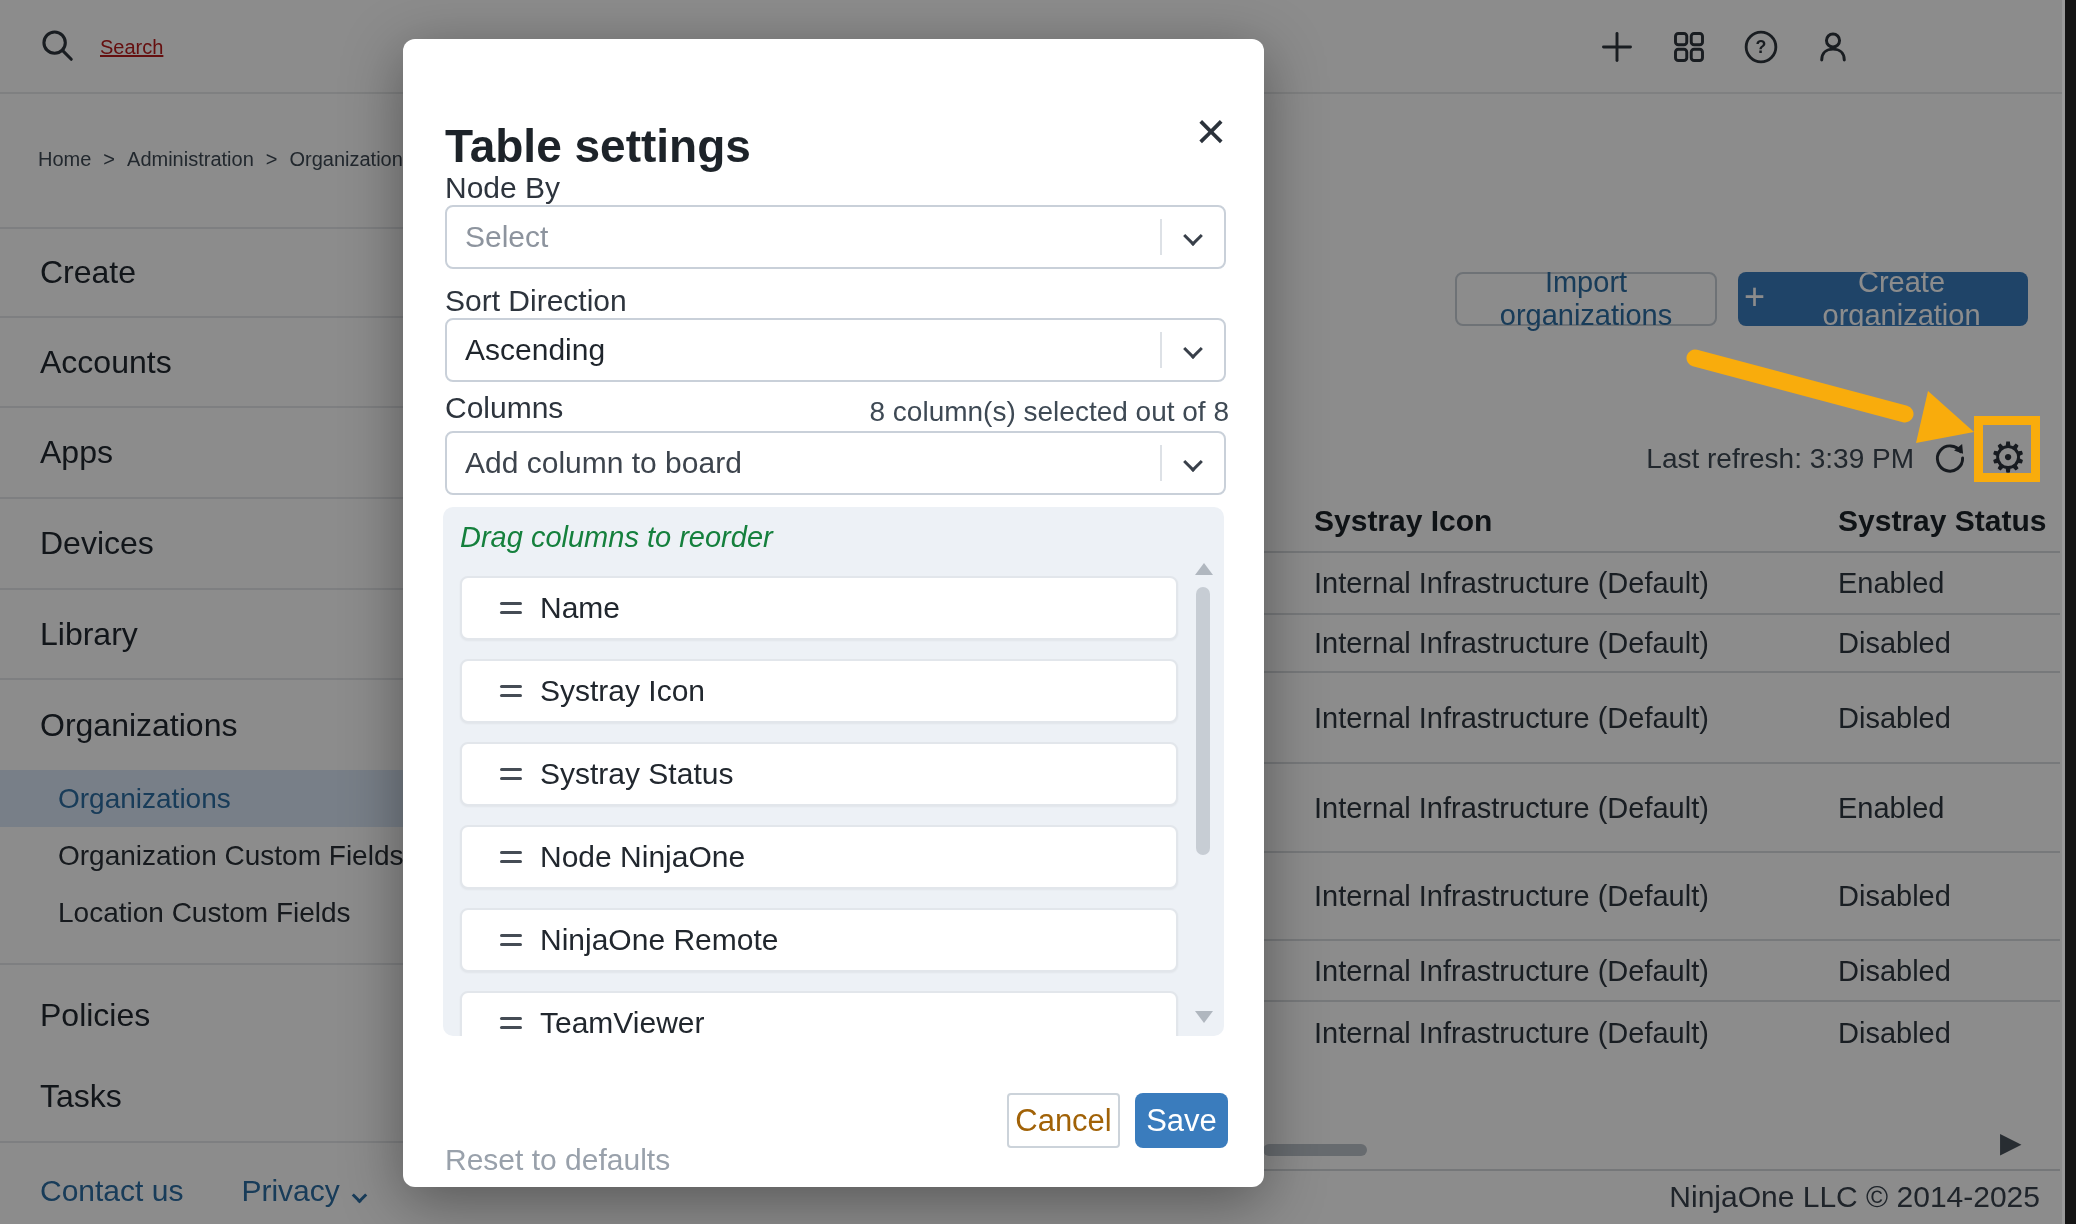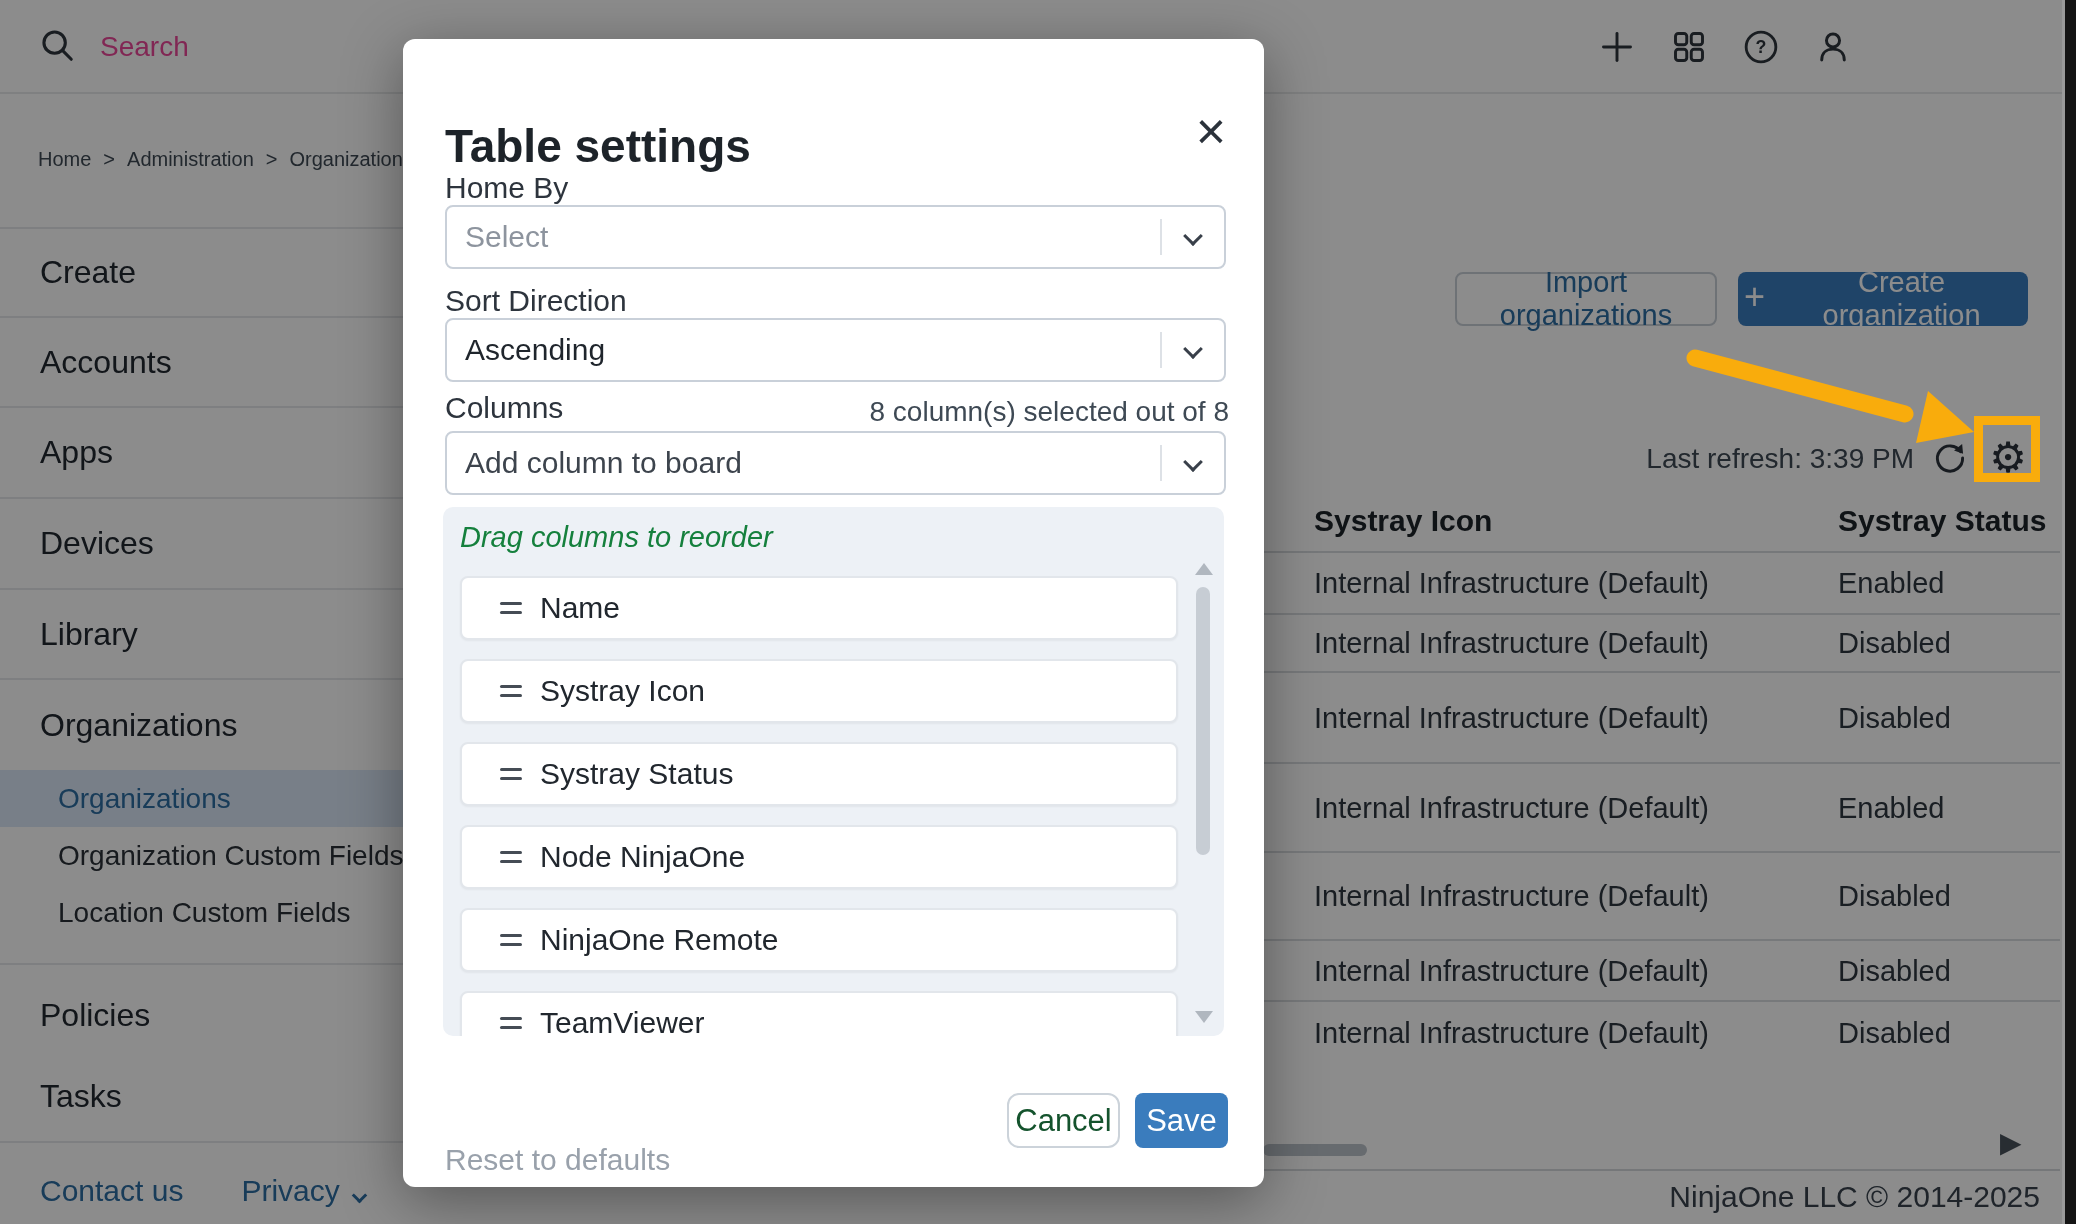--- a/index.html
+++ b/index.html
@@ -6,21 +6,21 @@
   *{box-sizing:border-box;}
   .screen{
     position:relative;width:2076px;height:1224px;overflow:hidden;
     background:#ffffff;font-family:"Liberation Sans",sans-serif;
     -webkit-font-smoothing:antialiased;
   }
   
   .page{position:absolute;inset:0;background:#fff;}
   .topbar{position:absolute;left:0;top:0;width:2062px;height:94px;border-bottom:2px solid #e7e9ec;background:#fff;}
   .search-wrap{position:absolute;left:38px;top:26px;display:flex;align-items:center;gap:24px;}
-  .search-text{font-size:28px;color:#ec4899;}
+  .search-text{font-size:20px;color:#b91c1c;text-decoration:underline;}
   .tb-icons{position:absolute;right:210px;top:0;height:94px;display:flex;align-items:center;gap:34px;}
   .tb-ic{width:38px;height:38px;display:flex;align-items:center;justify-content:center;color:#2f353d;}
   .breadcrumb{position:absolute;left:38px;top:148px;display:flex;gap:12px;font-size:20px;color:#3e4954;}
   .page-title{position:absolute;left:38px;top:221px;font-size:44px;font-weight:700;color:#1d2329;}
 
   
   .sidebar{position:absolute;left:0;top:227px;width:410px;}
   .srow{position:absolute;left:0;width:410px;display:flex;align-items:center;padding-left:40px;
         font-size:32px;color:#222831;border-bottom:2px solid #e5e8eb;background:#fff;}
   .srow.first{border-top:2px solid #e5e8eb;}
@@ -80,22 +80,22 @@
   .card{position:absolute;left:17px;width:718px;height:64px;background:#fff;border:2px solid #e2e6eb;border-radius:8px;
         box-shadow:0 1px 2px rgba(0,0,0,.05);}
   .card .lbl{position:absolute;left:78px;top:50%;transform:translateY(-50%);font-size:30px;color:#21272e;}
   .drag{position:absolute;left:38px;top:50%;transform:translateY(-50%);width:22px;}
   .drag i{display:block;height:3px;background:#454c55;border-radius:2px;margin:6px 0;}
   .vscroll{position:absolute;left:753px;top:80px;width:14px;height:268px;border-radius:7px;background:#c7cdd4;}
   .tri{position:absolute;left:752px;width:0;height:0;border-left:9px solid transparent;border-right:9px solid transparent;}
   .tri.up{top:56px;border-bottom:12px solid #b0b7bf;}
   .tri.down{top:504px;border-top:12px solid #b0b7bf;}
   .m-reset{position:absolute;left:42px;top:1104px;font-size:30px;color:#99a1ab;cursor:pointer;}
-  .m-cancel{position:absolute;left:604px;top:1054px;width:113px;height:55px;border:2px solid #ccd3da;border-radius:12px;
-        background:#fff;color:#14532d;font-size:31px;display:flex;align-items:center;justify-content:center;}
+  .m-cancel{position:absolute;left:604px;top:1054px;width:113px;height:55px;border:2px solid #ccd3da;border-radius:4px;
+        background:#fff;color:#a16207;font-size:31px;display:flex;align-items:center;justify-content:center;}
   .m-save{position:absolute;left:732px;top:1054px;width:93px;height:55px;border:none;border-radius:8px;
         background:#3a7cbd;color:#fff;font-size:31px;display:flex;align-items:center;justify-content:center;}
 
   
   .anno-box{position:absolute;left:1974px;top:416px;width:66px;height:66px;border:9px solid #f9ac0c;z-index:80;}
   .anno-arrow{position:absolute;left:1660px;top:330px;z-index:80;}
 </style>
 </head>
 <body>
 
@@ -249,21 +249,21 @@
     <div class="copyright">NinjaOne LLC © 2014-2025</div>
   </div>
 
   <div class="overlay"></div>
   <div class="edge-strip"></div>
 
   <div class="modal">
     <div class="m-title">Table settings</div>
     <div class="m-close">×</div>
 
-    <div class="m-label" style="top:132px;">Home By</div>
+    <div class="m-label" style="top:132px;">Node By</div>
     <div class="m-select" style="top:166px;">
       <span class="val ph">Select</span>
       <span class="sep"></span>
       <span class="dd"></span>
     </div>
 
     <div class="m-label" style="top:245px;">Sort Direction</div>
     <div class="m-select" style="top:279px;">
       <span class="val">Ascending</span>
       <span class="sep"></span>

